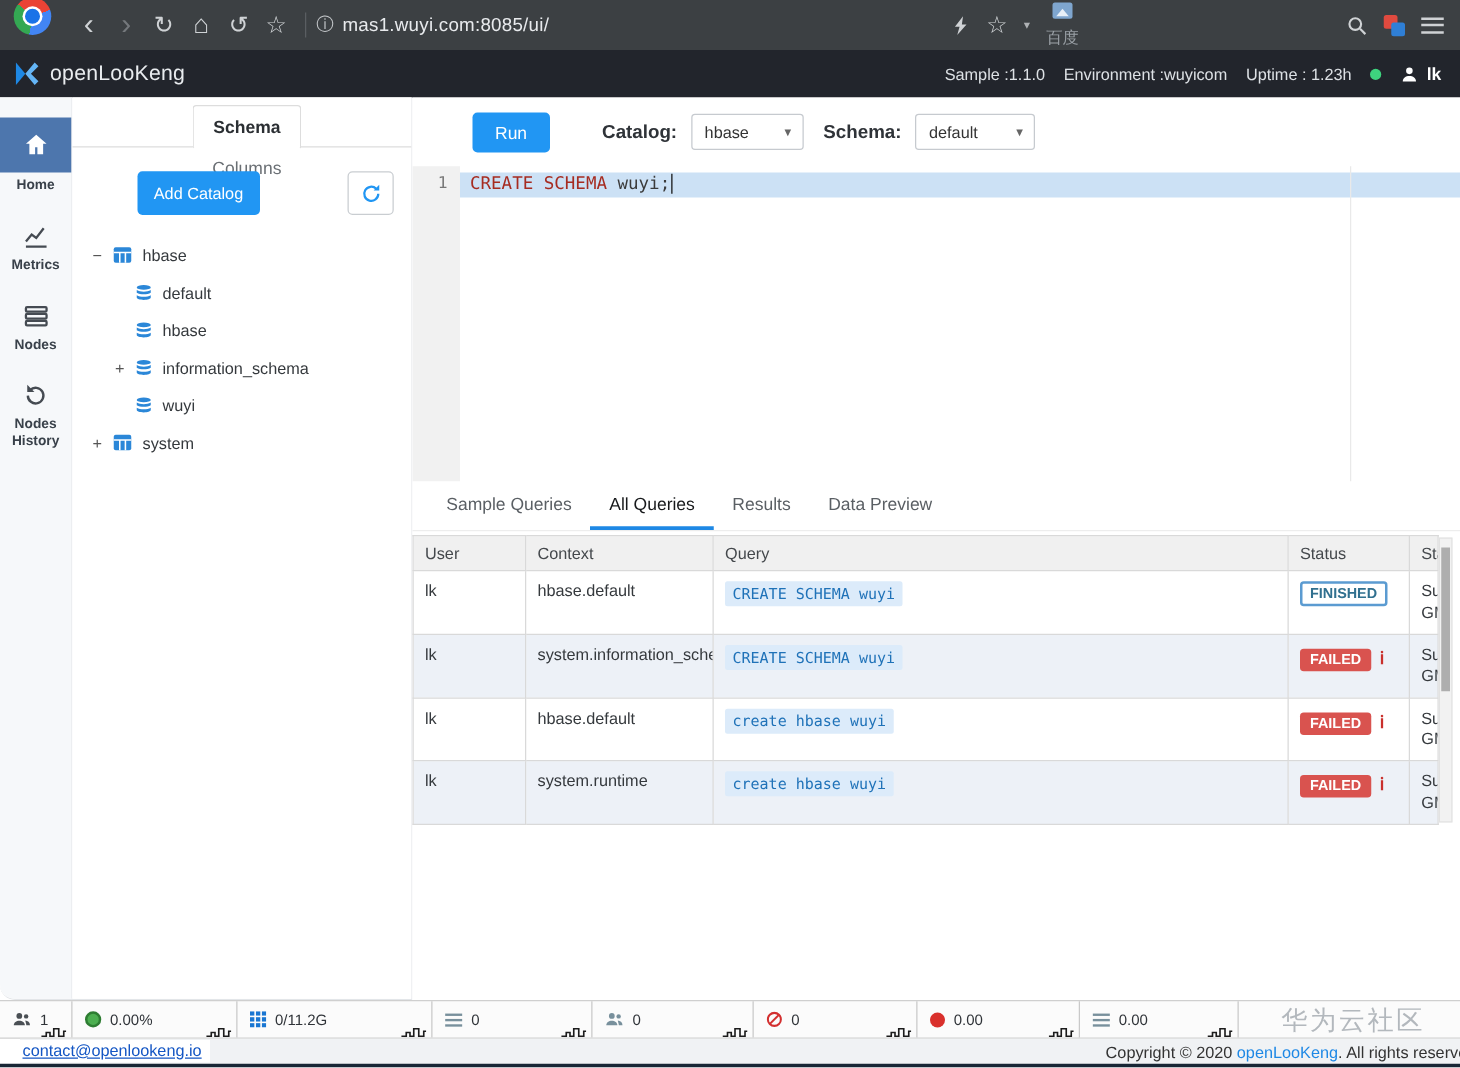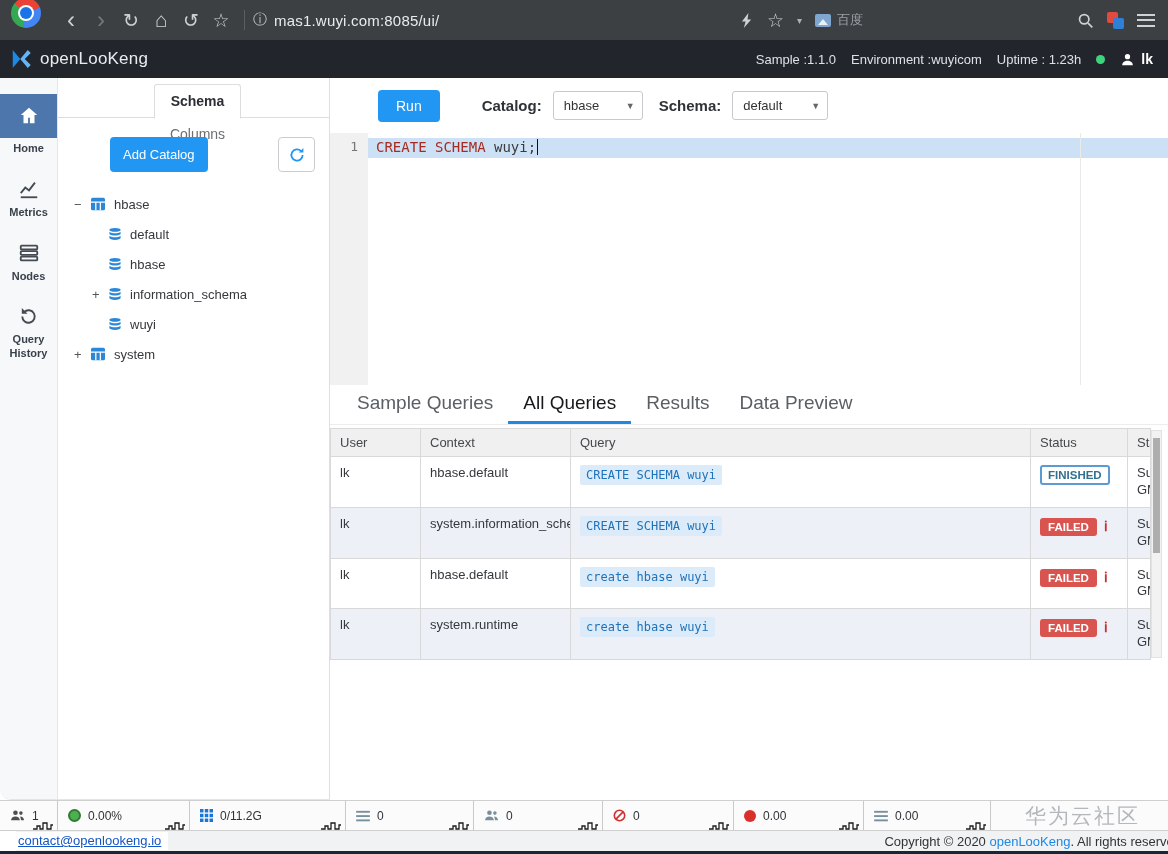--- a/index.html
+++ b/index.html
@@ -14,21 +14,21 @@
                  background:conic-gradient(from -50deg,#ea4335 0 120deg,#4285f4 120deg 240deg,#34a853 240deg 360deg); }
   .chrome-logo::before { content:""; position:absolute; inset:7px; background:#fff; border-radius:50%; }
   .chrome-logo::after { content:""; position:absolute; inset:9px; background:#1a73e8; border-radius:50%; }
   .nav-ico { width:30px; text-align:center; font-size:19px; color:#cfd2d5; cursor:default; }
   .nav-ico.big { font-size:24px; line-height:18px; }
   .nav-ico.dis { color:#74787c; }
   .bar-sep { width:1px; height:20px; background:#5a5e62; margin:0 8px; }
   .url-info { font-size:14px; color:#c4c7ca; margin-right:7px; }
   .url-text { font-size:15px; color:#e8eaed; letter-spacing:.2px; }
   .br-right { margin-left:auto; display:flex; align-items:center; gap:13px; padding-right:13px; }
-  .baidu-badge { display:flex; align-items:center; gap:6px; }
+  .baidu-badge { display:flex; align-items:center; gap:6px;flex-direction:column; }
   .baidu-img { width:16px; height:13px; background:#7fa6cf; border-radius:2px; position:relative; }
   .baidu-img::after { content:""; position:absolute; left:3px; bottom:2px; border-left:5px solid transparent;
                       border-right:5px solid transparent; border-bottom:6px solid #e8f0f8; }
   .baidu-txt { color:#9aa0a6; font-size:13px; }
   .br-spacer { width:188px; }
   .hamburger { width:18px; height:13px; border-top:2px solid #cfd2d5; border-bottom:2px solid #cfd2d5; position:relative; }
   .hamburger::after { content:""; position:absolute; left:0; right:0; top:3.5px; height:2px; background:#cfd2d5; }
   .trans-ico { width:17px; height:17px; position:relative; }
   .trans-ico::before { content:""; position:absolute; left:0; top:0; width:11px; height:11px; background:#e04a3f; border-radius:2px; }
   .trans-ico::after { content:""; position:absolute; right:0; bottom:0; width:11px; height:11px; background:#2f7fd6; border-radius:2px; }
@@ -93,21 +93,21 @@
   .lineno { position:absolute; top:6px; right:10px; font-family:"DejaVu Sans Mono", monospace; font-size:13px; color:#777; }
   .active-line { position:absolute; top:5px; left:38px; right:0; height:20px; background:#cce1f5; }
   .code-line { position:absolute; top:6px; left:46px; font-family:"DejaVu Sans Mono", monospace; font-size:14px; white-space:pre; }
   .kw { color:#a62c21; }
   .code-rest { color:#3b3b3b; }
   .cursor { display:inline-block; width:1px; height:16px; background:#111; vertical-align:text-bottom; margin-left:1px; }
   .print-margin { position:absolute; top:0; bottom:0; left:750px; width:1px; background:#e9e9e9; }
 
   .query-tabs { position:absolute; top:307px; left:0; right:0; height:40px; display:flex; align-items:stretch;
                 padding-left:12px; border-bottom:1px solid #ededed; }
-  .qtab { display:flex; align-items:center; padding:0 15px; font-size:19px; color:#5a5f64;
+  .qtab { display:flex; align-items:center; padding:0 15px; font-size:14px; color:#5a5f64;
           border-bottom:3px solid transparent; cursor:pointer; }
   .qtab.active { color:#17191b; border-bottom-color:#1e88e5; }
 
   .table-wrap { position:absolute; top:350px; left:0; width:820px; }
   table.queries { border-collapse:collapse; width:820px; table-layout:fixed; font-size:13px; }
   .queries th { background:#f0f0f0; border:1px solid #d9d9d9; text-align:left; padding:6px 9px;
                 font-weight:normal; color:#44484c; white-space:nowrap; overflow:hidden; }
   .queries td { border:1px solid #d9d9d9; padding:8px 9px; vertical-align:top; height:50px;
                 color:#35393d; white-space:nowrap; overflow:hidden; }
   tr.alt td { background:#edf1f7; }
@@ -238,21 +238,21 @@
         </div>
         <div class="rail-label">Nodes</div>
       </div>
       <div class="rail-item">
         <div class="rail-ico">
           <svg width="23" height="23" viewBox="0 0 24 24">
               <path fill="none" stroke="#454b52" stroke-width="2" d="M5.5 12a6.5 6.5 0 1 0 1.9-4.6"></path>
               <path fill="#454b52" d="M5 4v6h6z" transform="translate(0,-1)"></path>
             </svg>
         </div>
-        <div class="rail-label">Query History</div>
+        <div class="rail-label">Nodes History</div>
       </div>
     </div>
 
     <div class="schema-panel">
       <div class="panel-tabs">
         <div class="ptab active">Schema</div>
         <div class="ptab">Columns</div>
       </div>
       <div class="addcat-row">
         <button class="btn-blue">Add Catalog</button>

